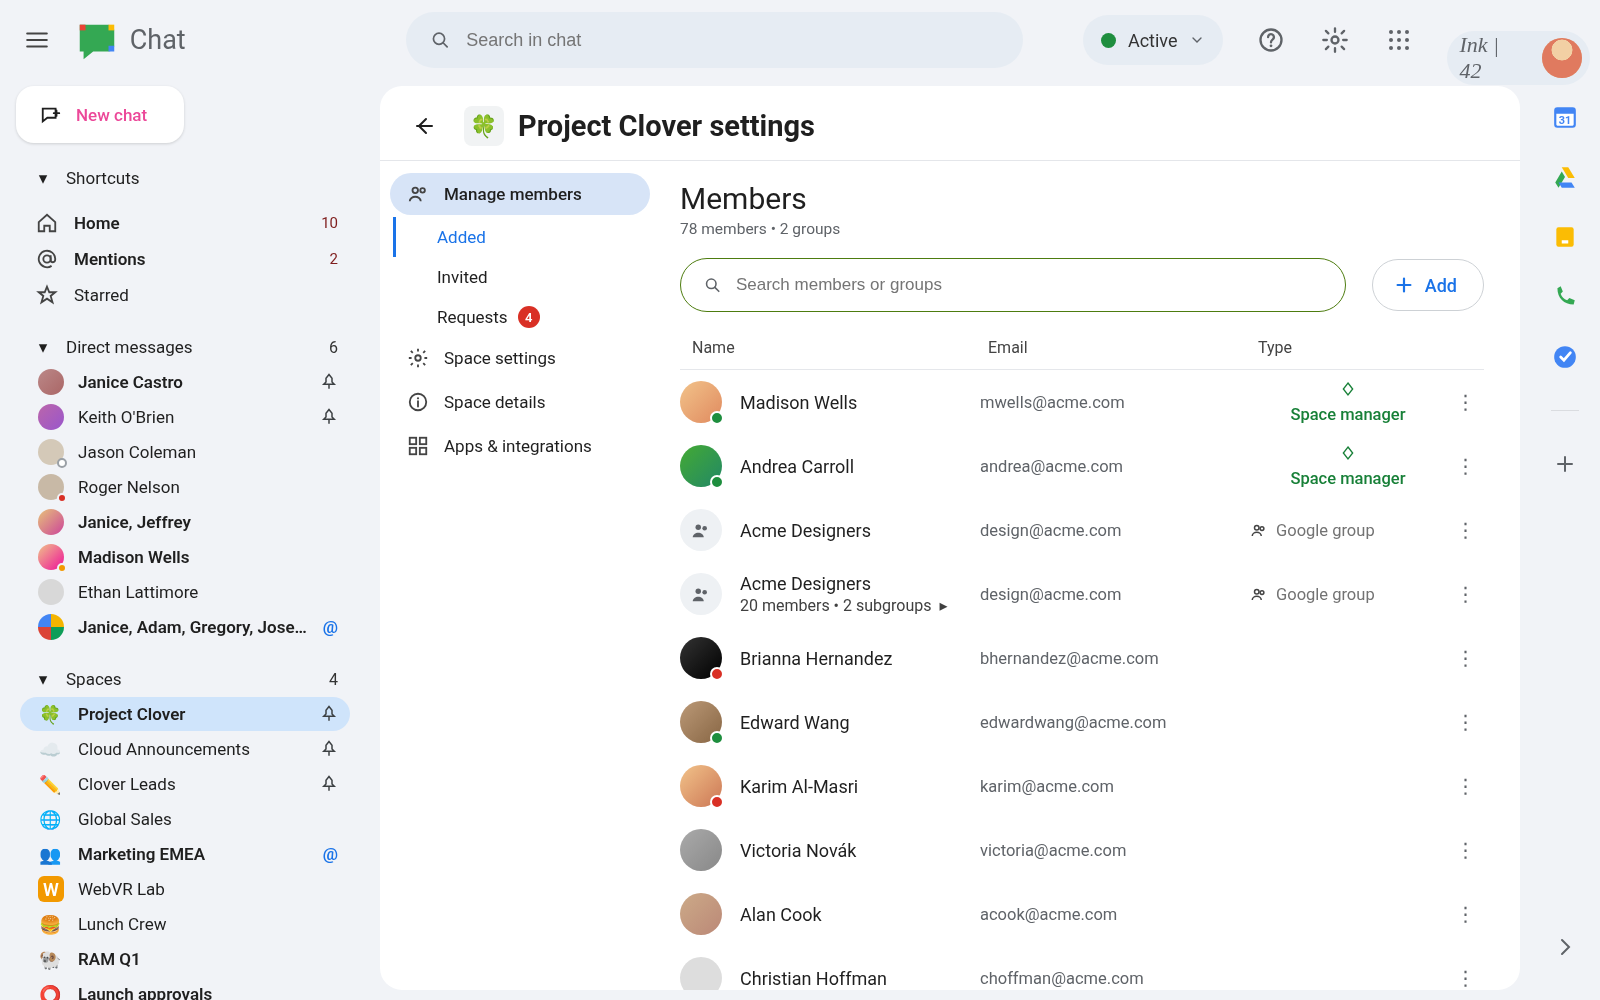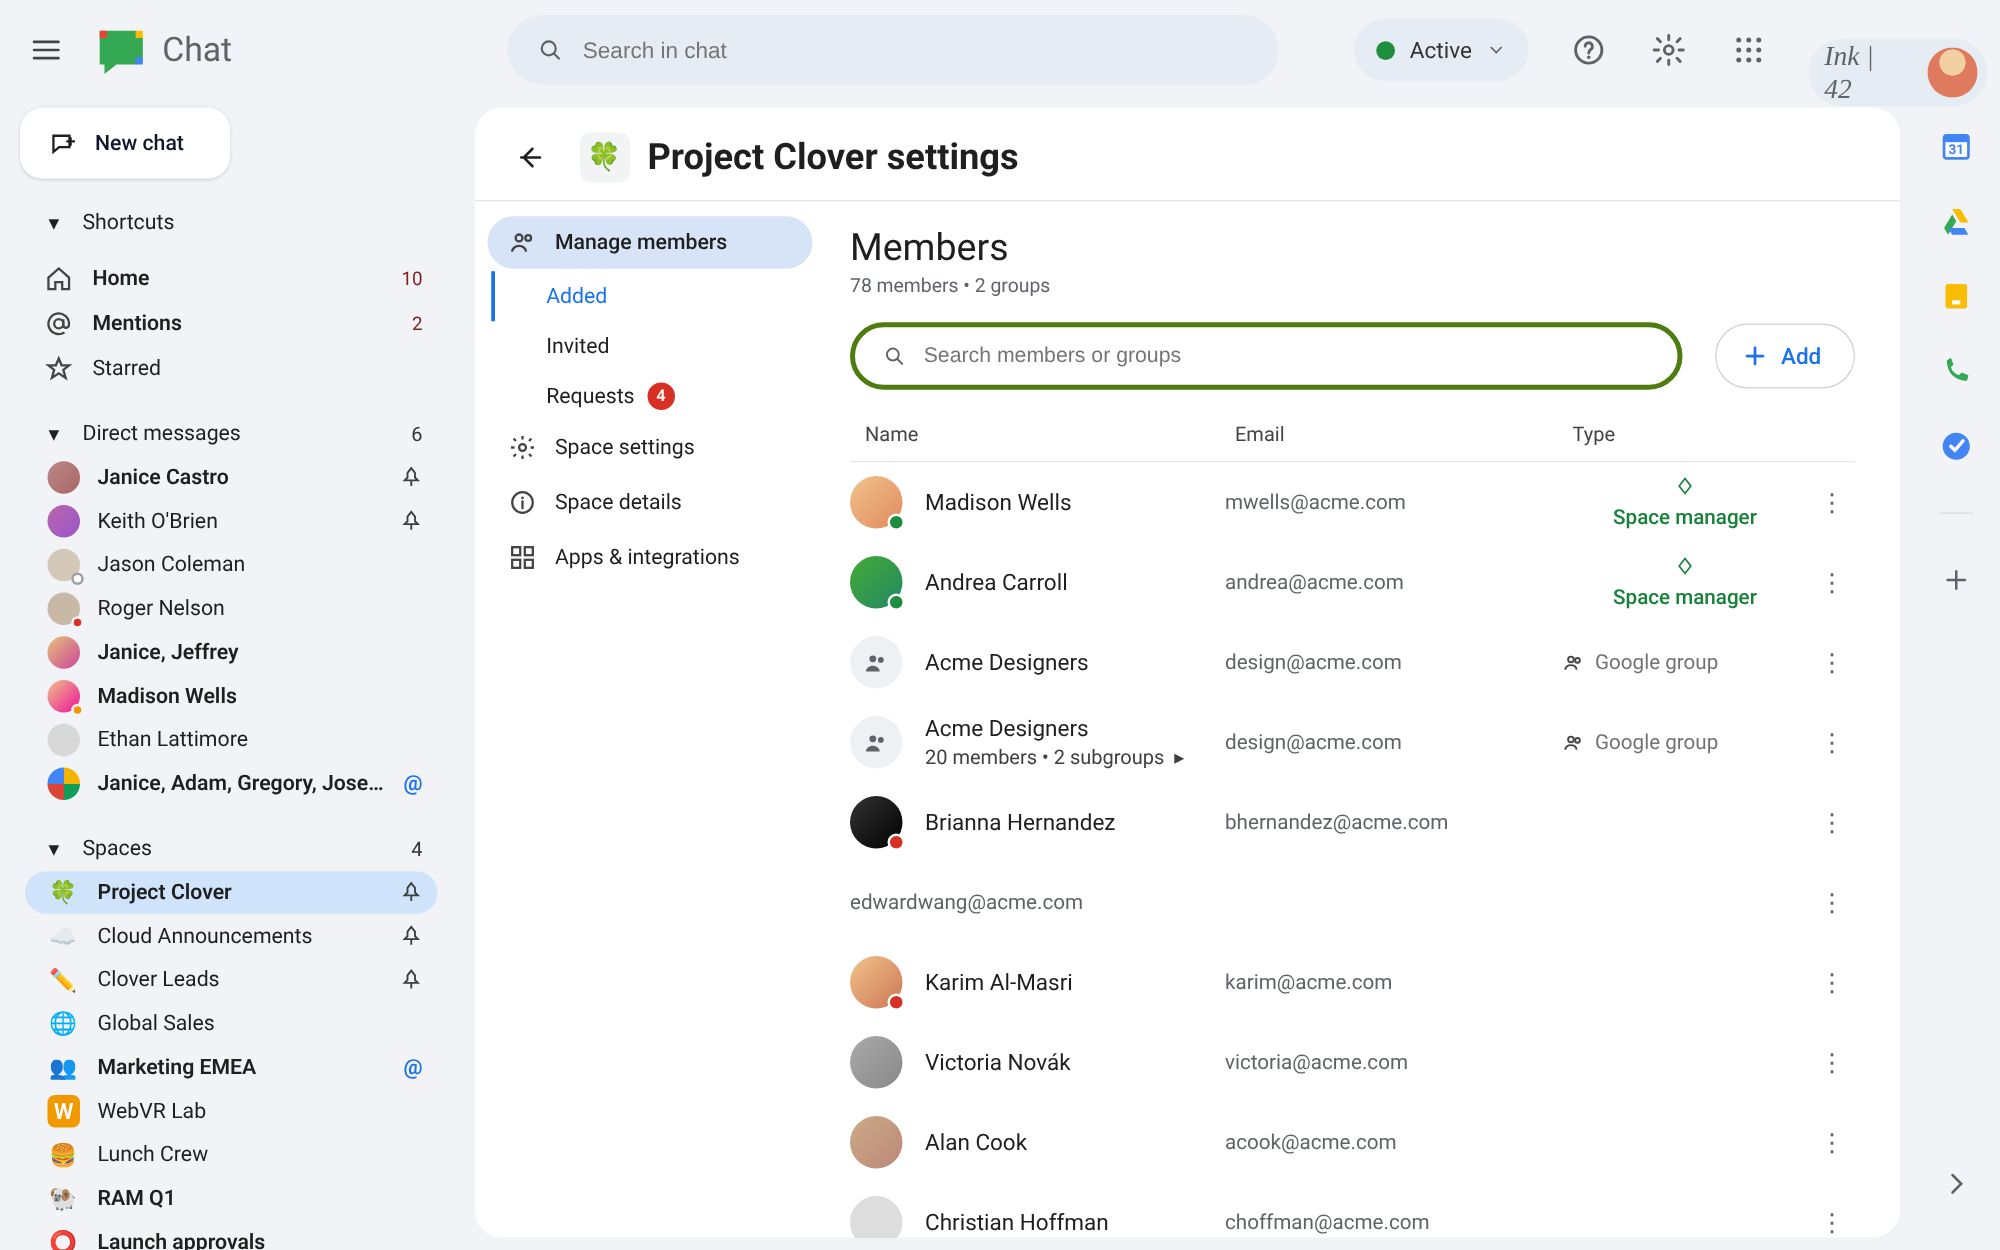--- a/index.html
+++ b/index.html
@@ -46,21 +46,21 @@
   .avatar-sm { width:40px; height:40px; border-radius:50%; background:#e3c9a8; position:relative; overflow:hidden; }
   .avatar-sm::after { content:""; position:absolute; inset:0; background: radial-gradient(circle at 50% 30%, #f2d0a4 30%, transparent 31%), linear-gradient(#e07a5f,#e07a5f); }
 
   
   .sidebar {
     position:absolute; top:var(--header-h); left:0; bottom:0;
     width:var(--sidebar-w); padding:6px 16px 0 16px; overflow:hidden;
   }
   .new-chat {
     display:flex; align-items:center; gap:14px; height:57px; border-radius:18px;
-    background:#fff; padding:0 24px; font-size:17px; font-weight:500; color:#0f172a;
+    background:#fff; padding:0 24px; font-size:17px; font-weight:500; color:#ec4899;
     box-shadow:0 1px 3px rgba(0,0,0,.15); width:168px; cursor:pointer;
   }
   .section-head {
     display:flex; align-items:center; height:34px; margin-top:18px; padding:0 16px 0 20px;
     font-size:17px; color:#1f1f1f; cursor:pointer;
   }
   .section-head .tri { width:14px; display:inline-block; text-align:center; margin-right:16px; color:#1f1f1f;}
   .section-head .count { margin-left:auto; color:#333; font-size:16px; font-weight:400; }
   .nav-fixed { margin-top:10px; }
   .nav-item {
@@ -123,21 +123,21 @@
   .sm-sub .sub-item { display:flex; align-items:center; height:40px; padding-left:6px; font-size:17px; color:#1f1f1f; cursor:pointer;}
   .sm-sub .sub-item.selected { color:var(--blue); border-left:3px solid var(--blue); margin-left:-38px; padding-left:41px; }
   .req-badge { width:22px; height:22px; margin-left:10px; border-radius:50%; background:#d93025; color:#fff; font-size:13px; display:grid; place-items:center; font-weight:600;}
 
   
   .members { flex:1; padding:20px 36px 0 20px; overflow:auto; }
   .members h2 { font-size:30px; font-weight:400; }
   .members .sub { margin-top:4px; color:#5f6368; font-size:15.5px; }
   .members-tools { display:flex; align-items:center; gap:26px; margin-top:20px; }
   .search-members {
-    flex:1; height:54px; border:4px solid #4d7c0f; border-radius:30px;
+    flex:1; height:54px; border:1px solid #4d7c0f; border-radius:30px;
     display:flex; align-items:center; padding:0 22px; gap:14px; color:#5f6368;
   }
   .search-members input { border:none; outline:none; font-size:17px; width:100%; color:#5f6368; background:transparent; }
   .add-btn {
     height:52px; padding:0 26px 0 20px; border:1px solid var(--grey-border); border-radius:28px;
     display:flex; align-items:center; gap:10px; color:var(--blue); font-size:18px; font-weight:500; cursor:pointer;
   }
   .tbl-head { display:flex; padding:26px 8px 12px 8px; color:#444; font-size:16px; border-bottom:1px solid #e5e7eb;}
   .col-name { width:300px; padding-left:4px;}
   .col-email { width:270px;}
@@ -630,20 +630,28 @@
                 </span>
                 <div class="nm">
                   <div>Brianna Hernandez</div>
                 </div>
               </div>
               <div class="r-email">bhernandez@acme.com</div>
               <div class="r-type"></div>
               <div class="r-more">⋮</div>
             </div>
             <div class="row">
+              <div class="r-name">
+                <span class="avatar a5">
+                  <span class="pres act-green"></span>
+                </span>
+                <div class="nm">
+                  <div>Edward Wang</div>
+                </div>
+              </div>
               <div class="r-email">edwardwang@acme.com</div>
               <div class="r-type"></div>
               <div class="r-more">⋮</div>
             </div>
             <div class="row">
               <div class="r-name">
                 <span class="avatar a6">
                   <span class="pres act-red"></span>
                 </span>
                 <div class="nm">

